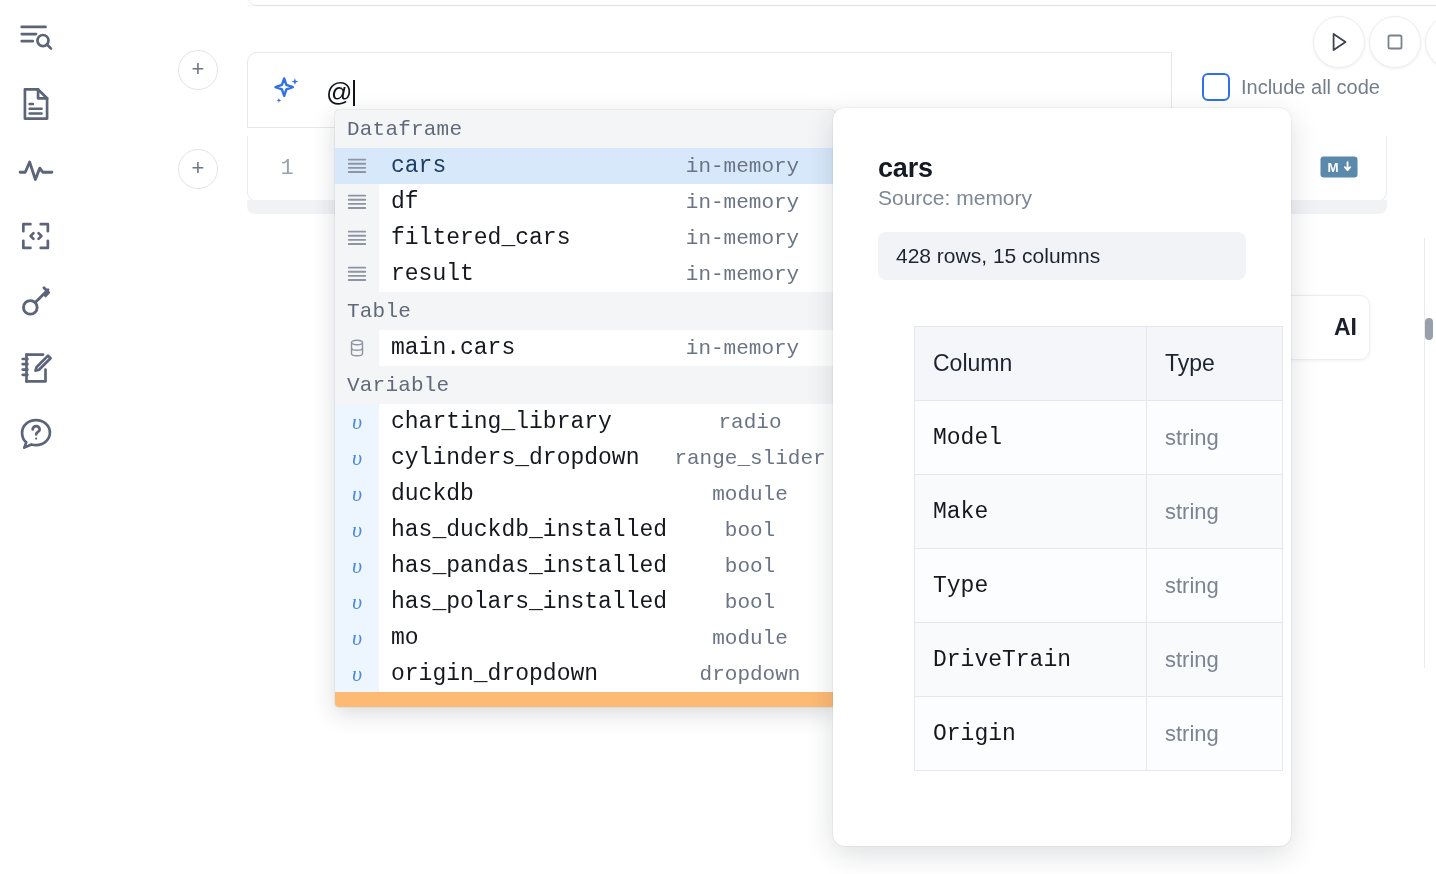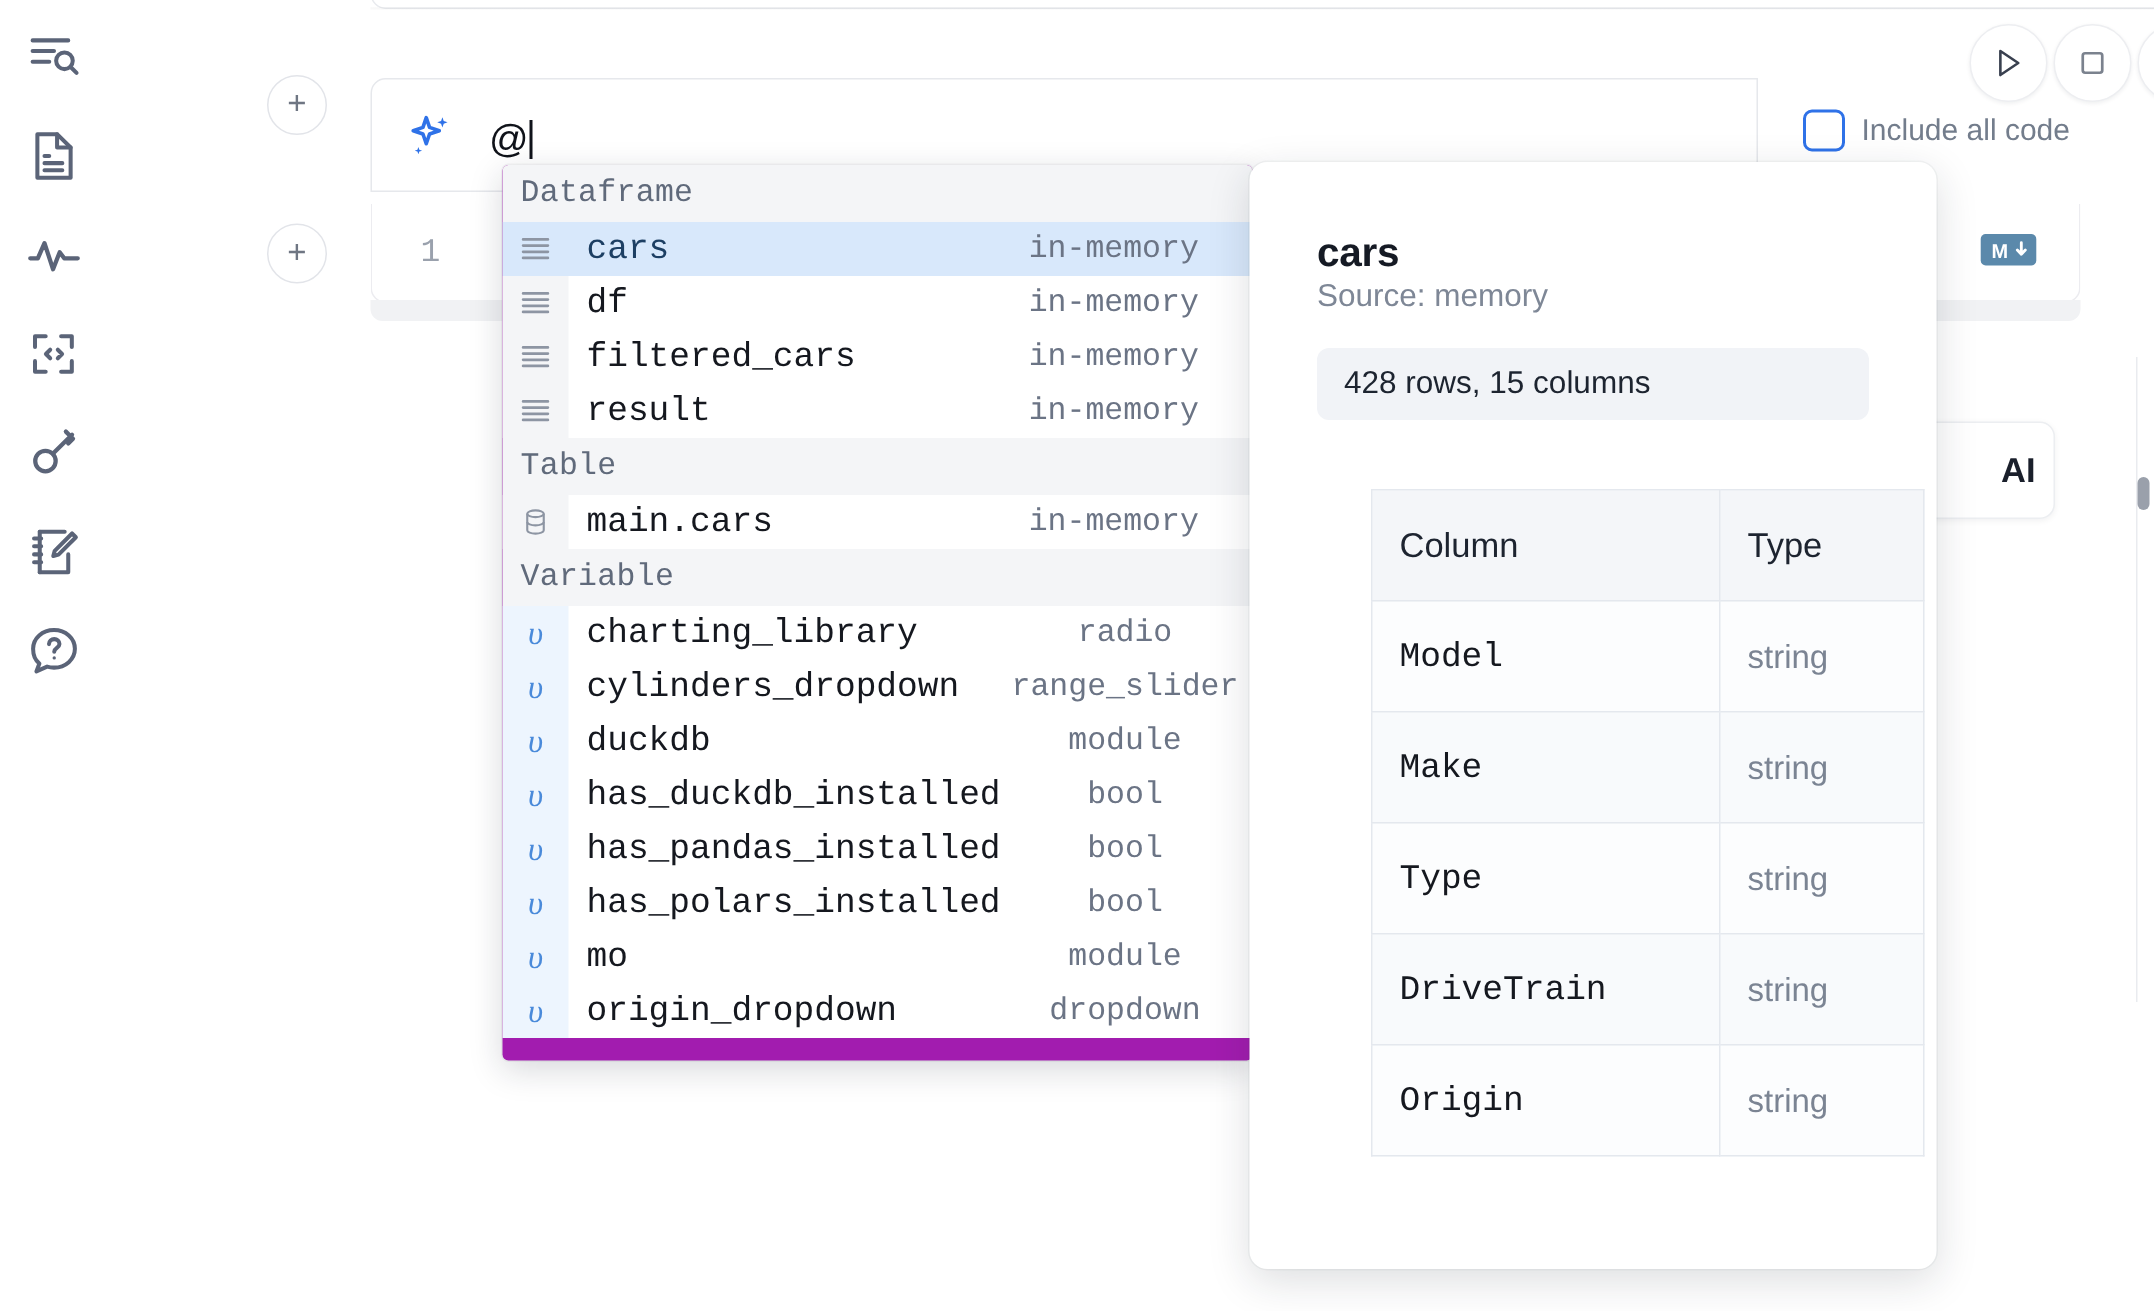--- a/index.html
+++ b/index.html
@@ -103,41 +103,41 @@
     position: absolute; right: 28px; top: 50%; transform: translateY(-50%);
     display: flex; align-items: center; gap: 26px;
   }
   .cell-under {
     position: absolute; left: 247px; top: 200px; width: 1140px; height: 14px;
     background: #f1f2f4; border-radius: 0 0 8px 8px;
   }
 
   
   .ai-chip {
-    position: absolute; left: 1255px; top: 281px; width: 115px; height: 65px;
+    position: absolute; left: 1255px; top: 295px; width: 115px; height: 65px;
     background: #fff; border: 1px solid #eceef1; border-radius: 10px;
     box-shadow: 0 1px 4px rgba(20,25,40,.06);
     display: flex; align-items: center; justify-content: flex-end;
     padding-right: 12px;
     font-size: 23px; font-weight: 700; color: #1a1f2b;
     overflow: hidden;
   }
   .scroll-thumb {
     position: absolute; right: 3px; top: 318px; width: 8px; height: 22px;
     background: #9aa0ab; border-radius: 4px;
   }
   .scroll-line {
     position: absolute; right: 11px; top: 238px; width: 1px; height: 430px;
     background: #e9ebef;
   }
 
   
   .ac {
     position: absolute; left: 335px; top: 110px; width: 500px; height: 597px;
-    background: #a21caf; border-radius: 4px;
+    background: #fdba74; border-radius: 4px;
     box-shadow: 0 6px 22px rgba(25,32,50,.17), 0 0 0 1px rgba(30,38,56,.05);
     overflow: hidden; z-index: 20;
   }
   .ac-group {
     height: 38px; display: flex; align-items: center; padding-left: 12px;
     background: #f4f5f7; color: #606a7b;
     font-family: "Liberation Mono", monospace; font-size: 21px;
     letter-spacing: .2px;
   }
   .ac-item {

